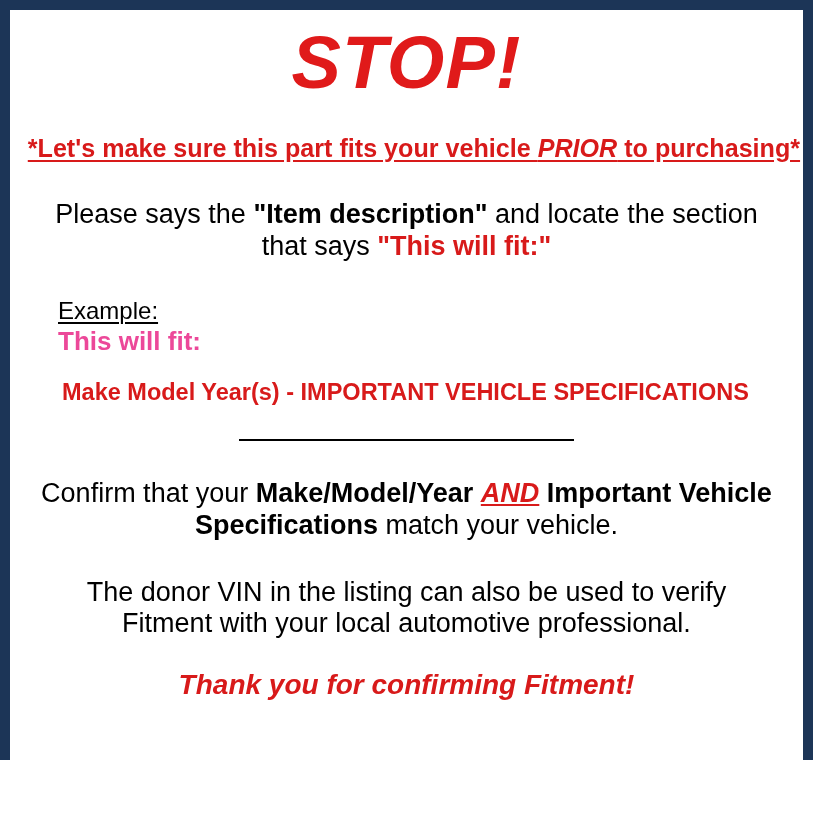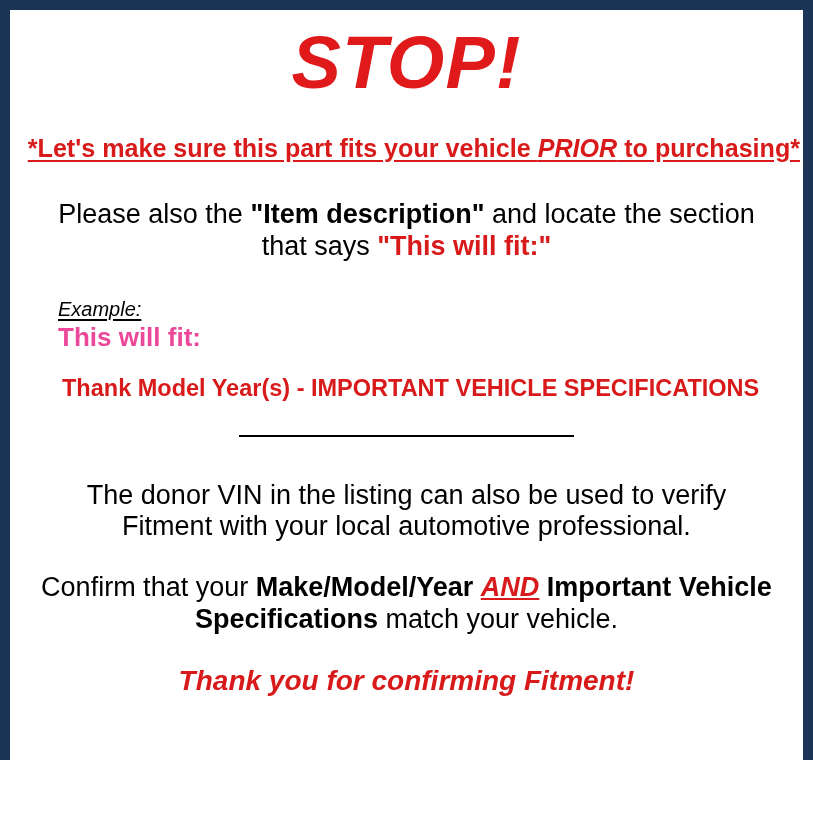--- a/index.html
+++ b/index.html
@@ -100,22 +100,21 @@
 
   
   .example-block {
     text-align: left;
     padding-left: 36px;
     margin-top: 36px;
   }
   .example-label {
     display: inline-block;
     color: #000000;
-    font-style: italic;
-    font-size: 20px;
+    font-size: 24px;
     line-height: 1.1;
     text-decoration: underline;
     text-underline-offset: 3px;
   }
   .example-fit {
     color: #ec4899;
     font-weight: bold;
     font-size: 26px;
     line-height: 1.15;
     margin-top: 3px;
@@ -159,37 +158,37 @@
   <div id="notice-inner">
 
     <div class="headline">STOP!</div>
 
     <div class="subtitle">
       <span class="u">*Let's make sure this part fits your vehicle </span><span class="u it">PRIOR</span><span class="u"> to purchasing*</span>
     </div>
 
 
     <p class="para p-please">
-      <span>Please also the </span><span class="quoted-bold">"Item description"</span><span> and locate the section that says </span><span class="quoted-red">"This will fit:"</span>
+      <span>Please says the </span><span class="quoted-bold">"Item description"</span><span> and locate the section that says </span><span class="quoted-red">"This will fit:"</span>
     </p>
 
     <div class="example-block">
       <div>
         <span class="example-label">Example:</span>
       </div>
       <div class="example-fit">This will fit:</div>
-      <div class="example-spec">Thank Model Year(s) - IMPORTANT VEHICLE SPECIFICATIONS</div>
+      <div class="example-spec">Make Model Year(s) - IMPORTANT VEHICLE SPECIFICATIONS</div>
     </div>
 
     <div class="divider-wrap">
       <span class="divider"></span>
     </div>
 
-    <p class="para p-vin">The donor VIN in the listing can also be used to verify Fitment with your local automotive professional.</p>
-
     <p class="para p-confirm">
       <span>Confirm that your </span><span class="bold">Make/Model/Year</span><span> </span><span class="and-word">AND</span><span> </span><span class="bold">Important Vehicle Specifications</span><span> match your vehicle.</span>
     </p>
+
+    <p class="para p-vin">The donor VIN in the listing can also be used to verify Fitment with your local automotive professional.</p>
 
     <div class="thanks">Thank you for confirming Fitment!</div>
 
   </div>
 </div>
 
 </body></html>

